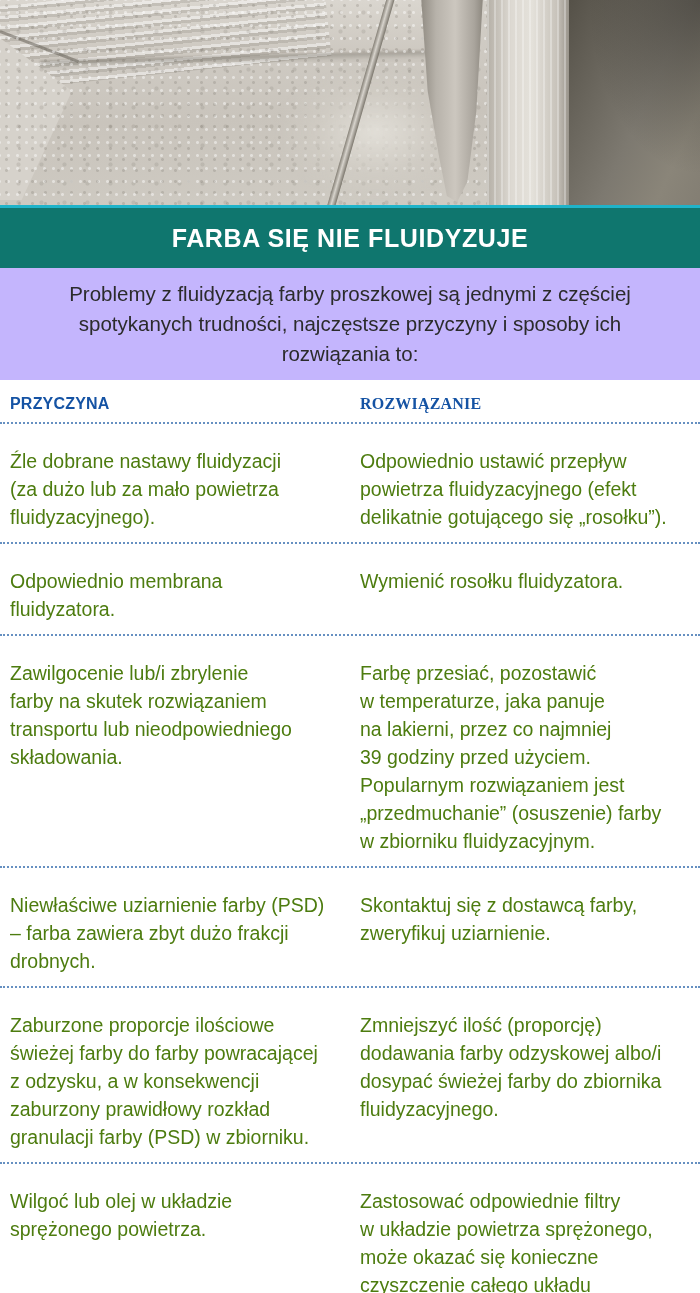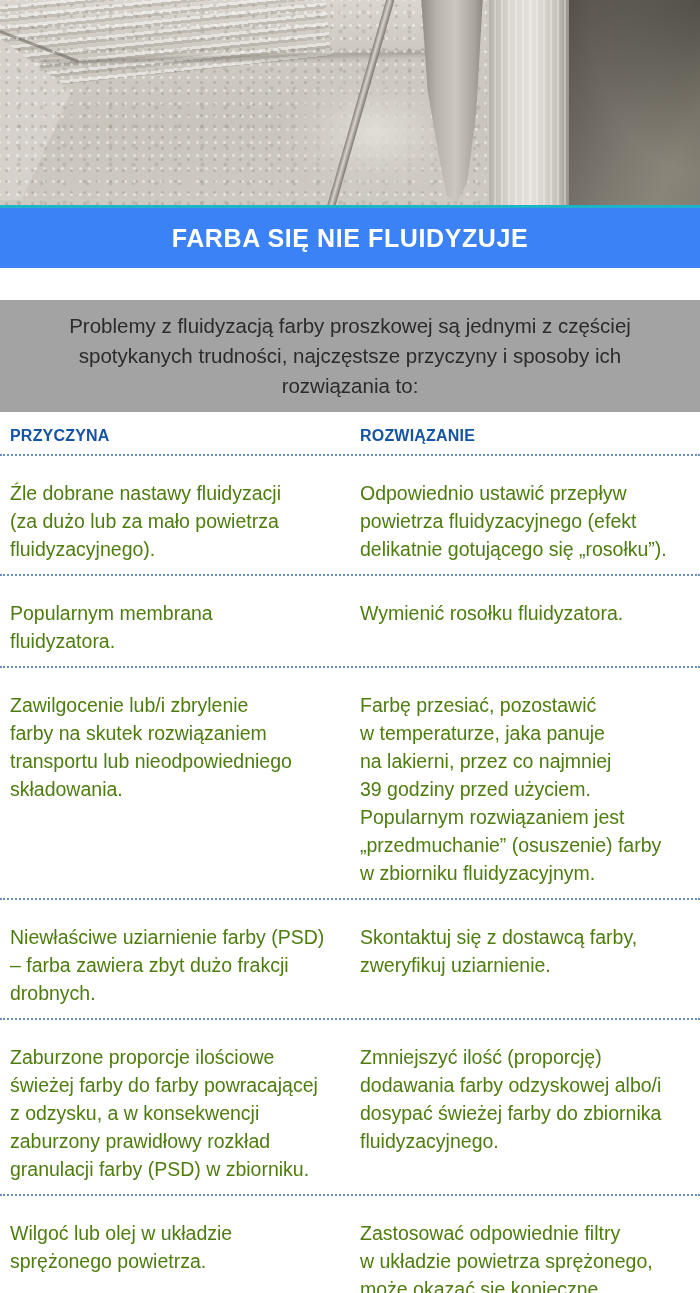--- a/index.html
+++ b/index.html
@@ -43,35 +43,35 @@
     background:linear-gradient(to right,#8e8980 0%,#b7b2aa 25%,#ccc7bf 55%,#a9a49c 85%,#8a857c 100%);
     clip-path:polygon(2% 0, 98% 0, 88% 55%, 74% 90%, 58% 100%, 42% 97%, 30% 78%, 12% 45%); }
   .photo .curtain { position:absolute; left:487px; top:0; width:82px; height:205px;
     background-image:repeating-linear-gradient(to right, rgba(255,255,255,.30) 0 2px, transparent 2px 7px),
       linear-gradient(to right,#b5b0a7 0%,#ddd9d2 30%,#e4e1da 55%,#c8c3bb 85%,#99948b 100%); }
   .photo .right-panel { position:absolute; left:569px; right:0; top:0; height:205px;
     background-image:radial-gradient(ellipse at 100% 0, rgba(30,28,24,.45), transparent 60%),
       linear-gradient(115deg,#555148 0%,#6b675e 30%,#7d7970 55%,#8a8579 80%,#837e73 100%); }
 
   
-  .title-bar { height:60px; background:#3b82f6; border-top:3px solid #1fb3c9;
+  .title-bar { height:60px; background:#0f766e; border-top:3px solid #1fb3c9;
     display:flex; align-items:center; justify-content:center; }
   .title-bar .title { color:#ffffff; font-size:25px; font-weight:bold;
     letter-spacing:.6px; margin:0; }
 
   
-  .intro { background:#a3a3a3; padding:11px 14px 11px; text-align:center;
-    font-size:20.5px; line-height:30px; color:#2b2b2b; white-space:pre-line;margin-top:32px; }
+  .intro { background:#c4b5fd; padding:11px 14px 11px; text-align:center;
+    font-size:20.5px; line-height:30px; color:#2b2b2b; white-space:pre-line; }
 
   
   .table { background:#ffffff; }
   .thead { display:grid; grid-template-columns:350px 1fr; padding:15px 0 9px 0; }
   .th { color:#1553a4; font-weight:bold; font-size:16px; letter-spacing:.2px; }
   .th.cause { padding-left:10px; }
-  .th.solution { padding-left:10px; }
+  .th.solution { padding-left:10px;font-family:Liberation Serif, serif; }
   .trow { display:grid; grid-template-columns:350px 1fr;
     border-top:2px dotted #6690c1; }
   .trow:last-child { border-bottom:2px dotted #6690c1; }
   .cell { font-size:19.5px; line-height:28px; white-space:pre-line;
     padding:23px 10px 11px 10px; color:#4d7c0f; }
   .cell.solution { padding-right:28px; }
 </style>
 </head>
 <body>
 
@@ -109,21 +109,21 @@
     <div class="trow">
       <div class="cell cause">Źle dobrane nastawy fluidyzacji
 (za dużo lub za mało powietrza
 fluidyzacyjnego).</div>
       <div class="cell solution">Odpowiednio ustawić przepływ
 powietrza fluidyzacyjnego (efekt
 delikatnie gotującego się „rosołku”).</div>
     </div>
 
     <div class="trow">
-      <div class="cell cause">Popularnym membrana
+      <div class="cell cause">Odpowiednio membrana
 fluidyzatora.</div>
       <div class="cell solution">Wymienić rosołku fluidyzatora.</div>
     </div>
 
     <div class="trow">
       <div class="cell cause">Zawilgocenie lub/i zbrylenie
 farby na skutek rozwiązaniem
 transportu lub nieodpowiedniego
 składowania.</div>
       <div class="cell solution">Farbę przesiać, pozostawić

